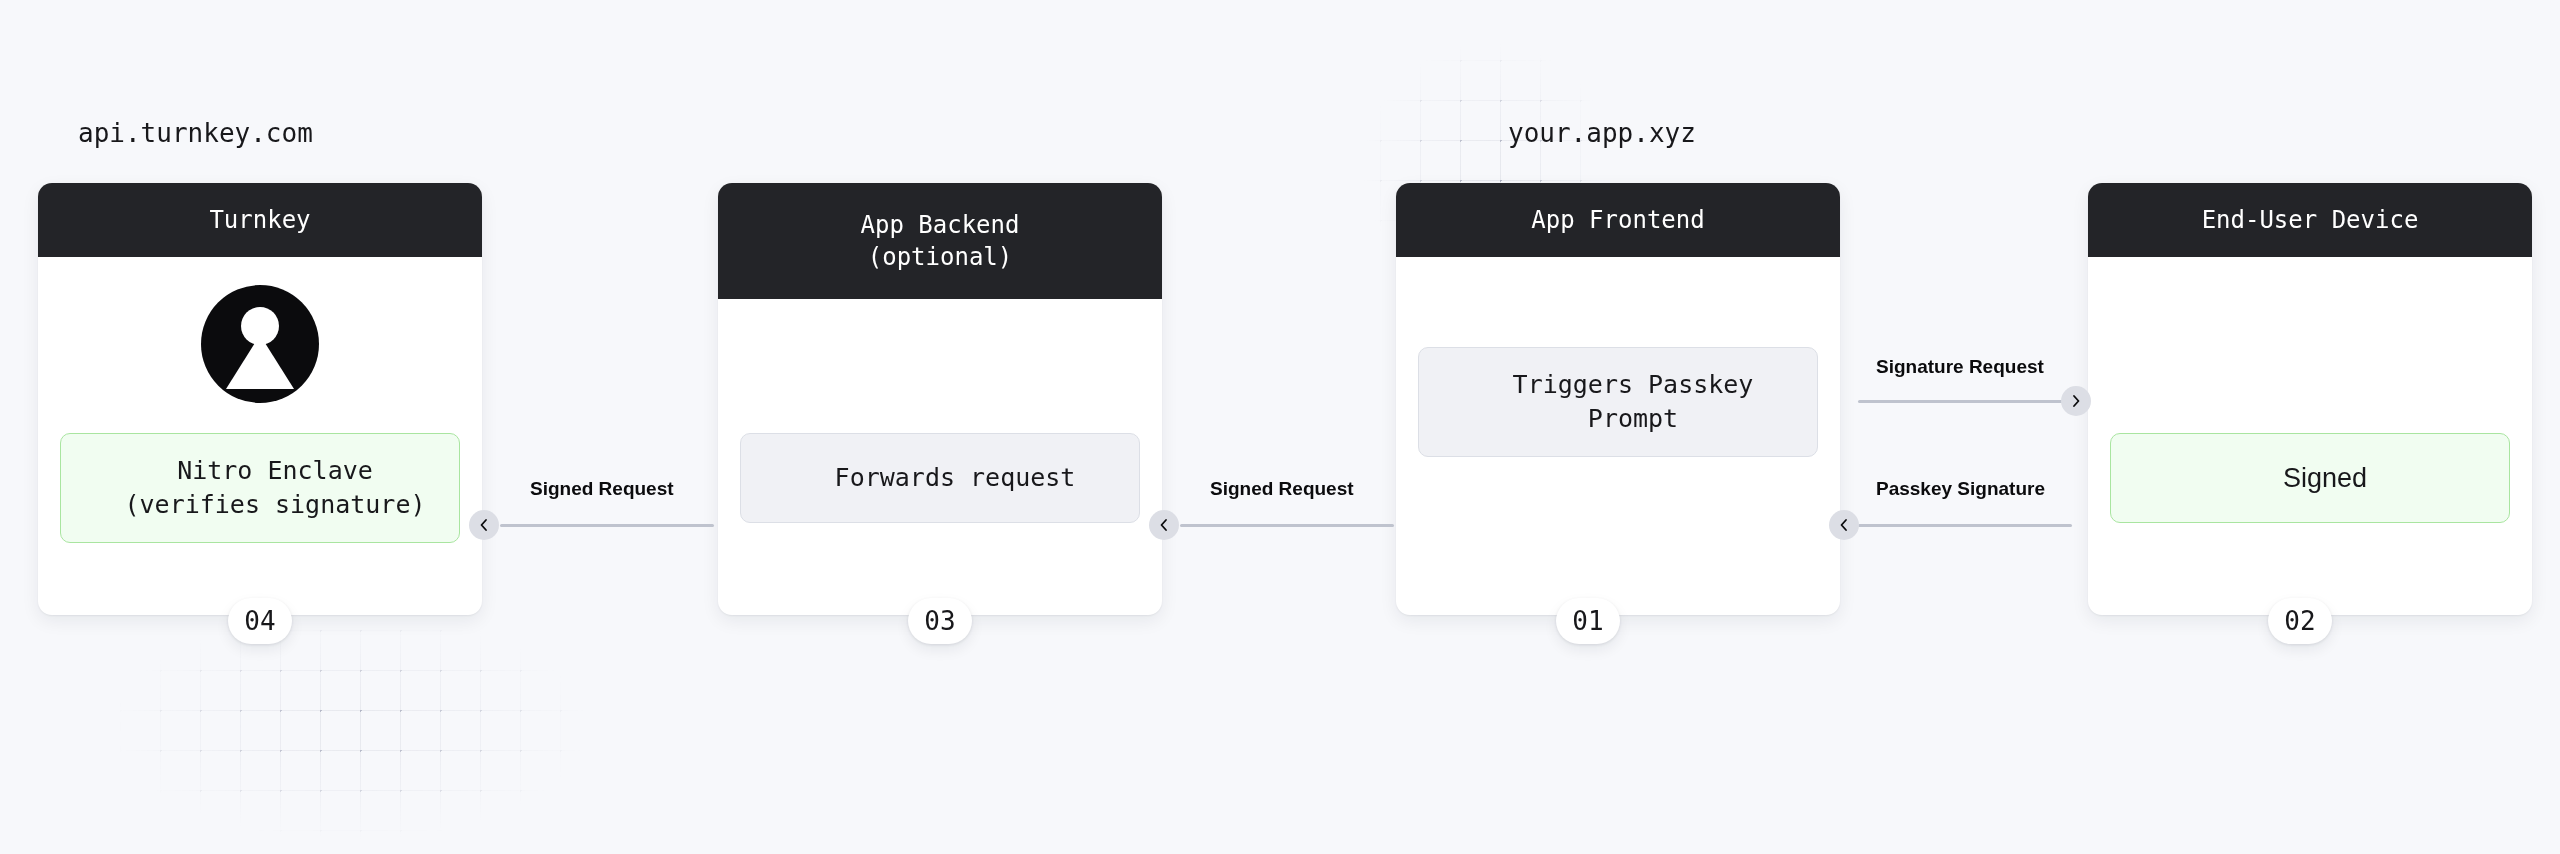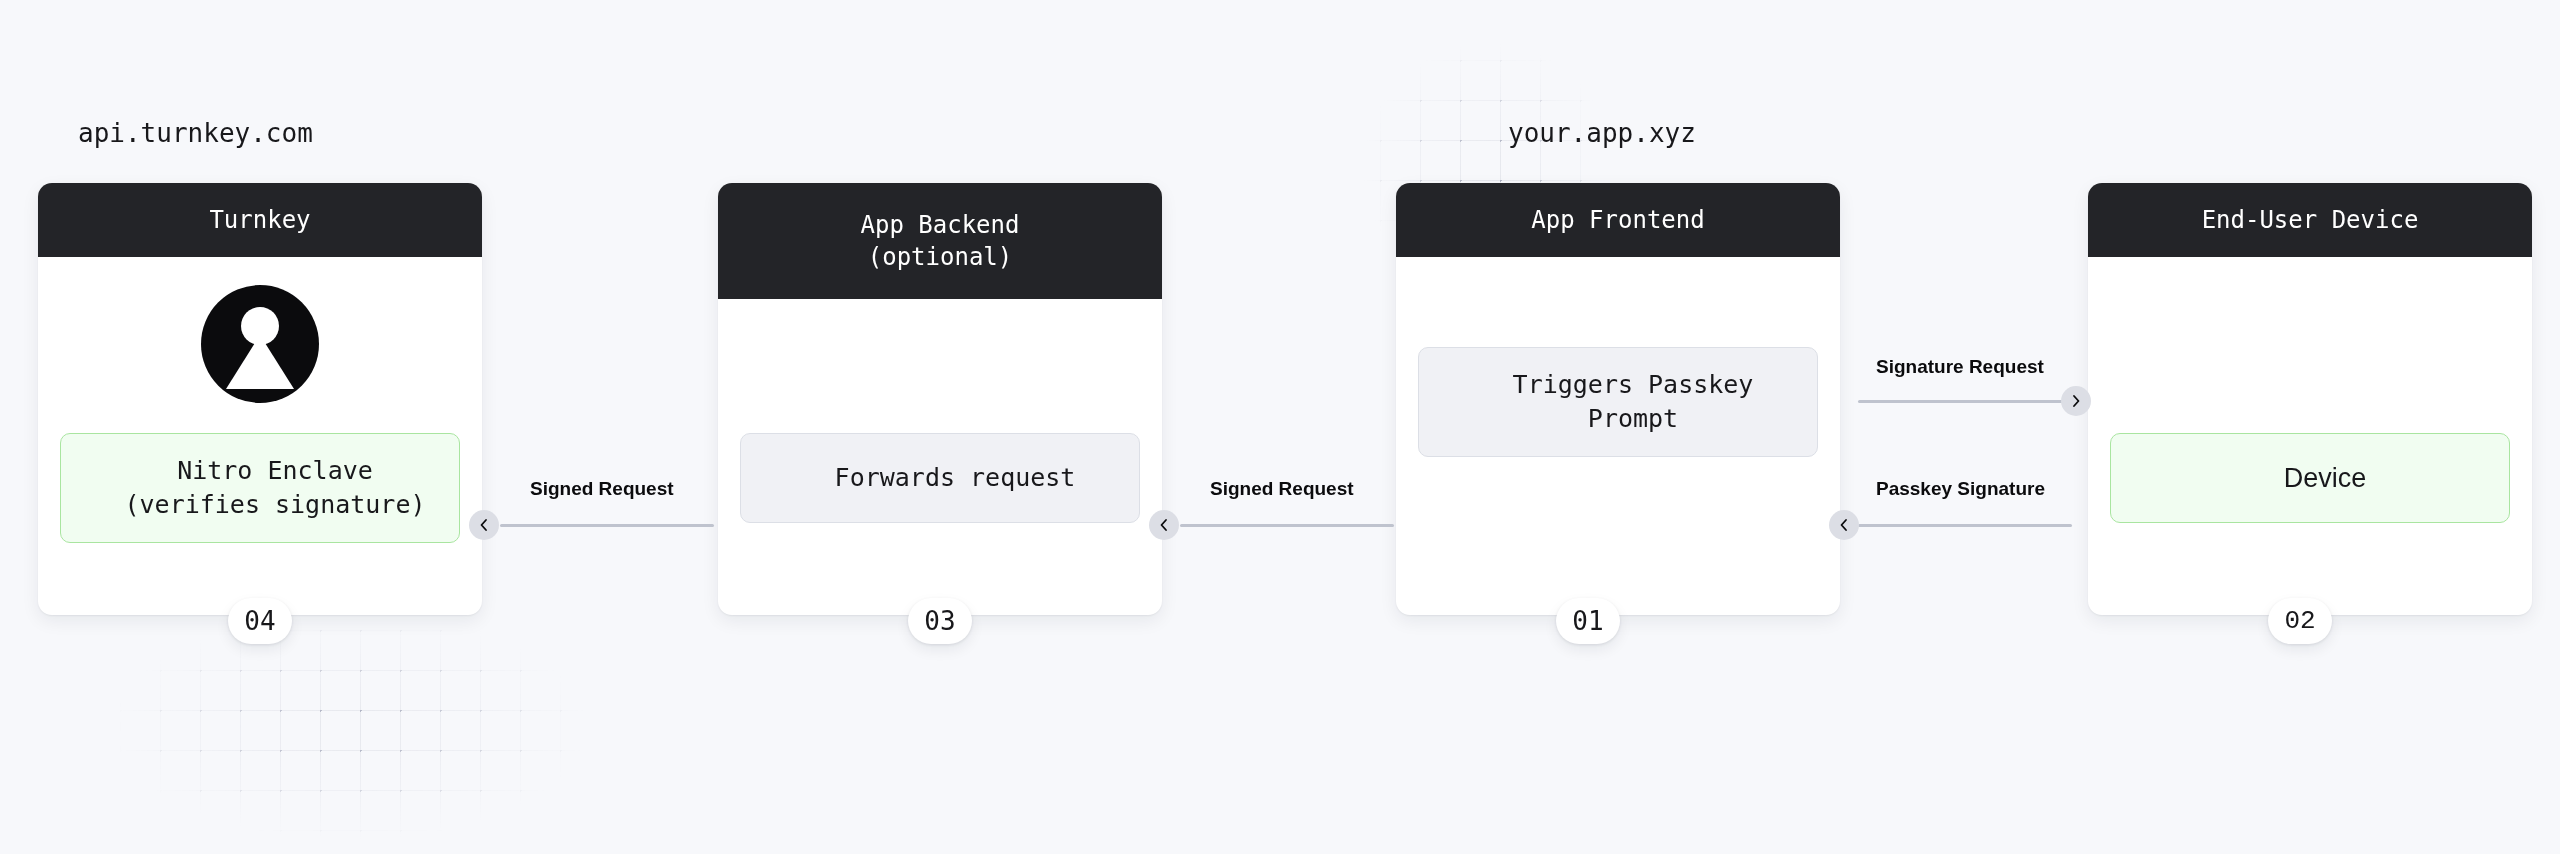--- a/index.html
+++ b/index.html
@@ -236,25 +236,25 @@
     </div>
   </div>
   <div class="num-badge" style="left:1556px; top:598px;">01</div>
 
   <div class="node" style="left:2076px; top:183px; width:444px; height:432px;margin-left:12px;">
     <div class="node-header" style="height:74px;">
       <span>End-User Device</span>
     </div>
     <div class="node-body" style="height:358px;">
       <div class="chip green sans" style="left:22px; right:22px; top:176px; height:90px;">
-        <span>Device</span>
-      </div>
-    </div>
-  </div>
-  <div class="num-badge" style="left:2268px; top:598px;font-family:Liberation Mono, monospace;">02</div>
+        <span>Signed</span>
+      </div>
+    </div>
+  </div>
+  <div class="num-badge" style="left:2268px; top:598px;">02</div>
 
   <div class="edge-line" style="left:500px; top:524px; width:214px;"></div>
   <div class="edge-label" style="left:530px; top:478px;">Signed Request</div>
   <div class="handle" style="left:469px; top:510px;">
     <svg width="14" height="14" viewBox="0 0 14 14" aria-hidden="true">
       <path d="M9 2 L4.5 7 L9 12" fill="none" stroke="#0b0b0d" stroke-width="1.8" stroke-linecap="round" stroke-linejoin="round"></path>
     </svg>
   </div>
 
   <div class="edge-line" style="left:1180px; top:524px; width:214px;"></div>

